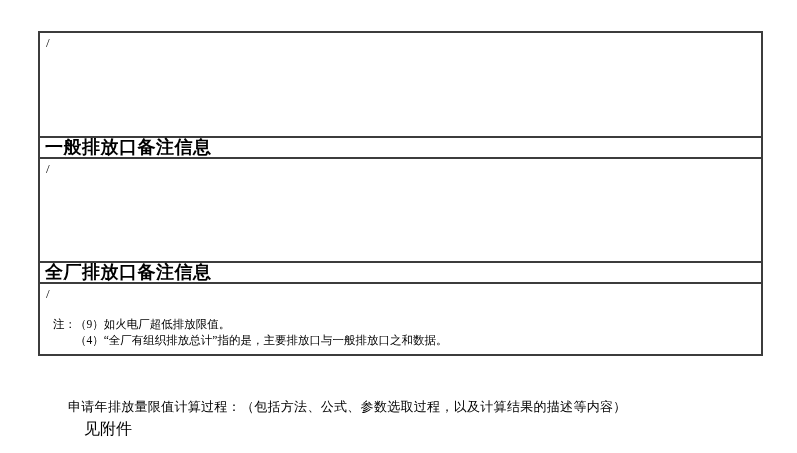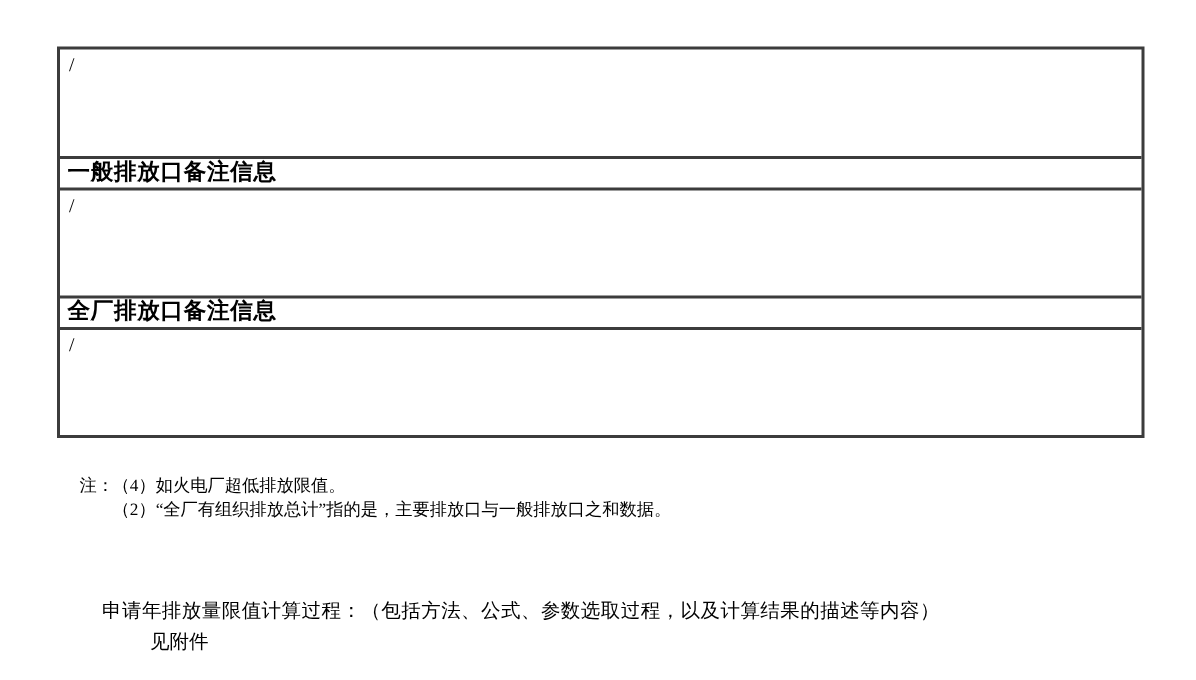--- a/index.html
+++ b/index.html
@@ -28,24 +28,25 @@
     height: 71px;
     padding: 2px 6px 0 6px;
     font-size: 13px;
     line-height: 15px;
   }
   .trow.content.mid { height: 72px; }
   .trow.header {
     height: 21px;
     padding-left: 5px;
     font-weight: bold;
-    font-size: 15px;
+    font-size: 18px;
     line-height: 18px;
     font-family: "Liberation Sans", sans-serif;
     letter-spacing: 0.5px;
+    margin-top: 32px;
   }
   .slash { font-family: "Liberation Serif", serif; }
   .notes {
     position: absolute;
     left: 53px;
     top: 316px;
     display: flex;
     font-size: 11.5px;
     line-height: 16px;
     color: var(--text-color);
@@ -57,23 +58,23 @@
     left: 68px;
     top: 398px;
     font-size: 13px;
     font-weight: normal;
     font-family: "Liberation Sans", sans-serif;
     letter-spacing: 0.3px;
     white-space: nowrap;
   }
   .calc-content {
     position: absolute;
-    left: 100px;
+    left: 84px;
     top: 419px;
-    font-size: 13px;
+    font-size: 16px;
   }
 </style>
 </head>
 <body>
 
 <div class="page">
 
   <div class="doc-table">
     <div class="trow content">
       <span class="slash">/</span>
@@ -88,21 +89,21 @@
       <span>全厂排放口备注信息</span>
     </div>
     <div class="trow content mid">
       <span class="slash">/</span>
     </div>
   </div>
 
   <div class="notes">
     <div class="notes-label">注：</div>
     <div class="notes-items">
-      <div>（4）如火电厂超低排放限值。</div>
-      <div>（2）“全厂有组织排放总计”指的是，主要排放口与一般排放口之和数据。</div>
+      <div>（9）如火电厂超低排放限值。</div>
+      <div>（4）“全厂有组织排放总计”指的是，主要排放口与一般排放口之和数据。</div>
     </div>
   </div>
 
   <div class="calc-heading">申请年排放量限值计算过程：（包括方法、公式、参数选取过程，以及计算结果的描述等内容）</div>
   <div class="calc-content">见附件</div>
 
 </div>
 
 </body></html>

